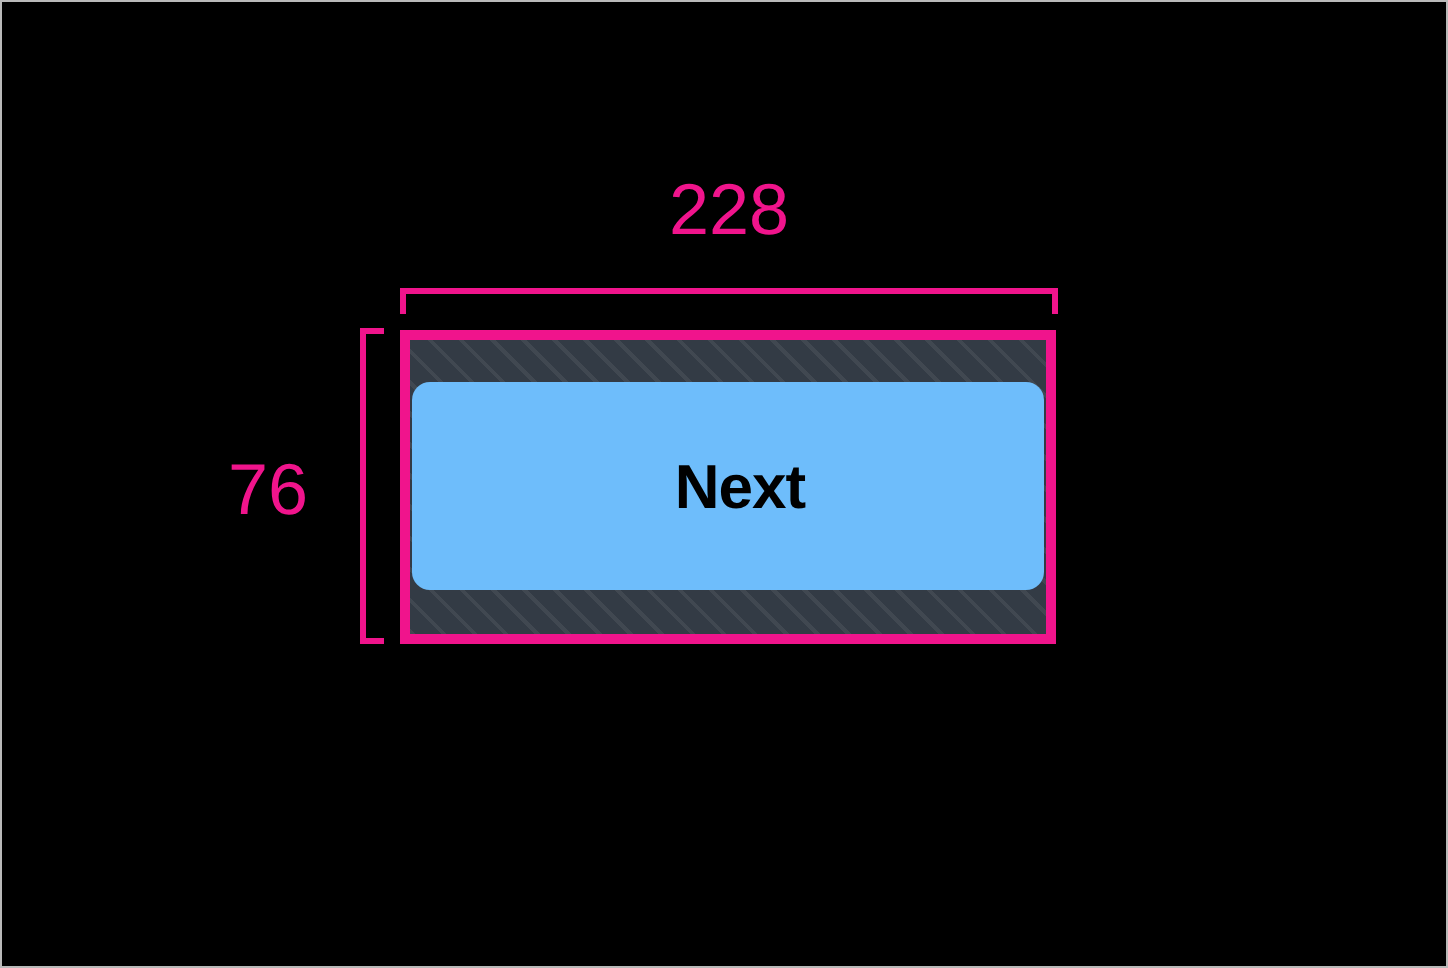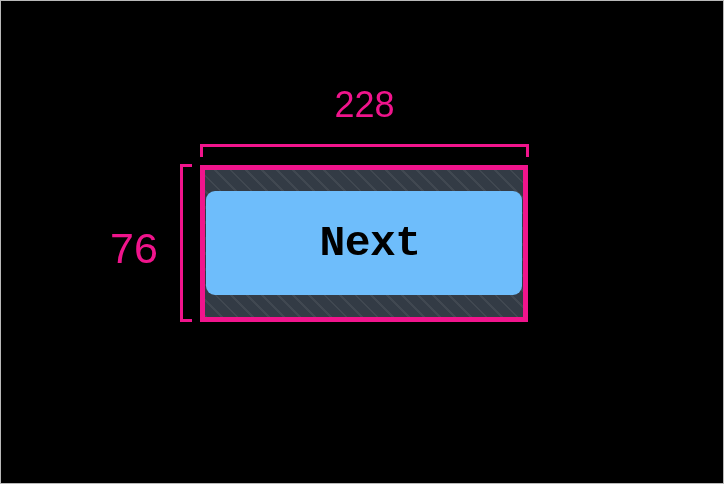--- a/index.html
+++ b/index.html
@@ -59,23 +59,23 @@
     height: 104px;
     background: #6EBDFB;
     border-radius: 9px;
     display: flex;
     align-items: center;
     justify-content: center;
     box-sizing: border-box;
   }
   .next-label {
     color: #000000;
-    font-size: 43px;
+    font-size: 31px;
     font-weight: bold;
-    font-family: Liberation Mono, monospace;
+    font-family: Liberation Sans, sans-serif;
     letter-spacing: -0.5px;
     line-height: 1;
     margin-left: 12px;
   }
 
   .dim-label-width {
     position: absolute;
     left: 199px;
     top: 86px;
     width: 329px;
@@ -86,21 +86,21 @@
     font-family: "Liberation Sans", sans-serif;
     line-height: 1;
   }
 
   .dim-label-height {
     position: absolute;
     left: 100px;
     top: 226px;
     width: 66px;
     text-align: center;
-    font-size: 43px;
+    font-size: 36px;
     font-weight: 300;
     color: #F0148C;
     font-family: "Liberation Sans", sans-serif;
     line-height: 1;
   }
 
   
   .bracket-top {
     position: absolute;
     left: 199px;

